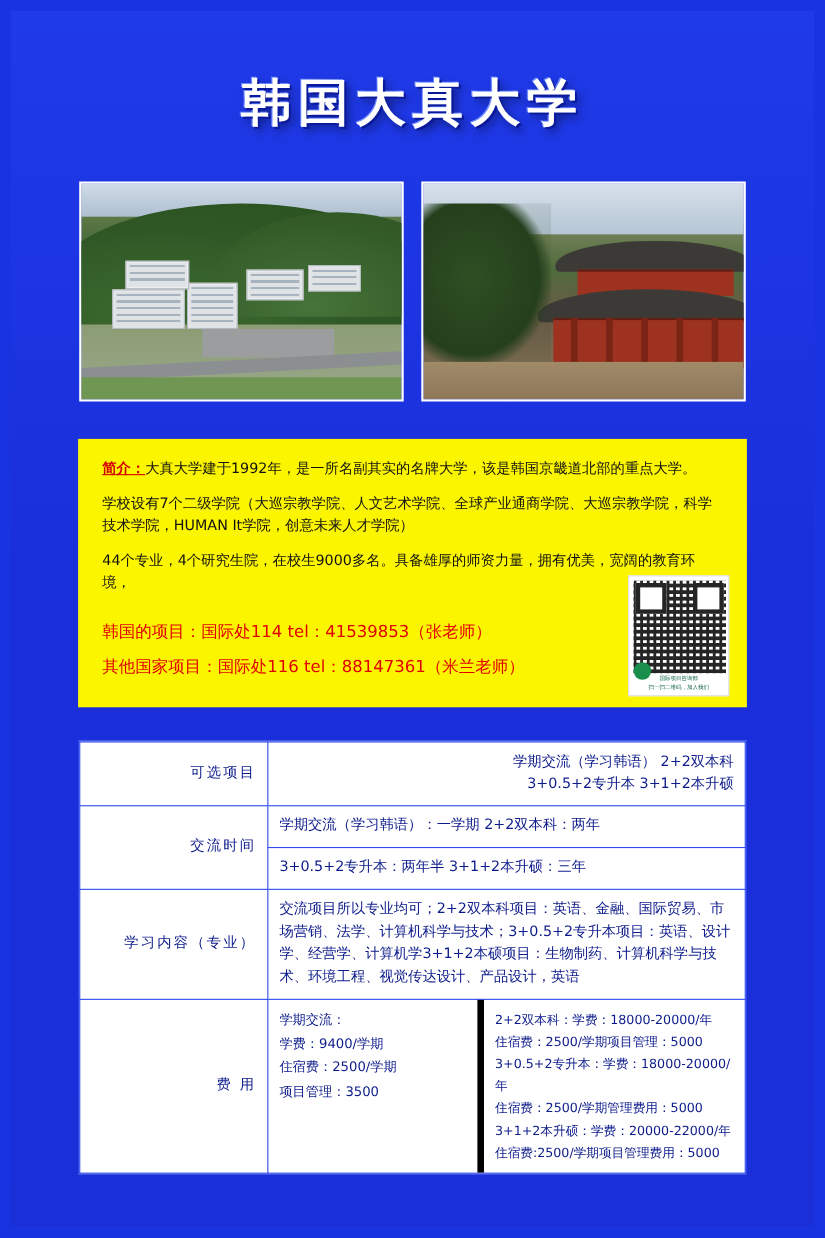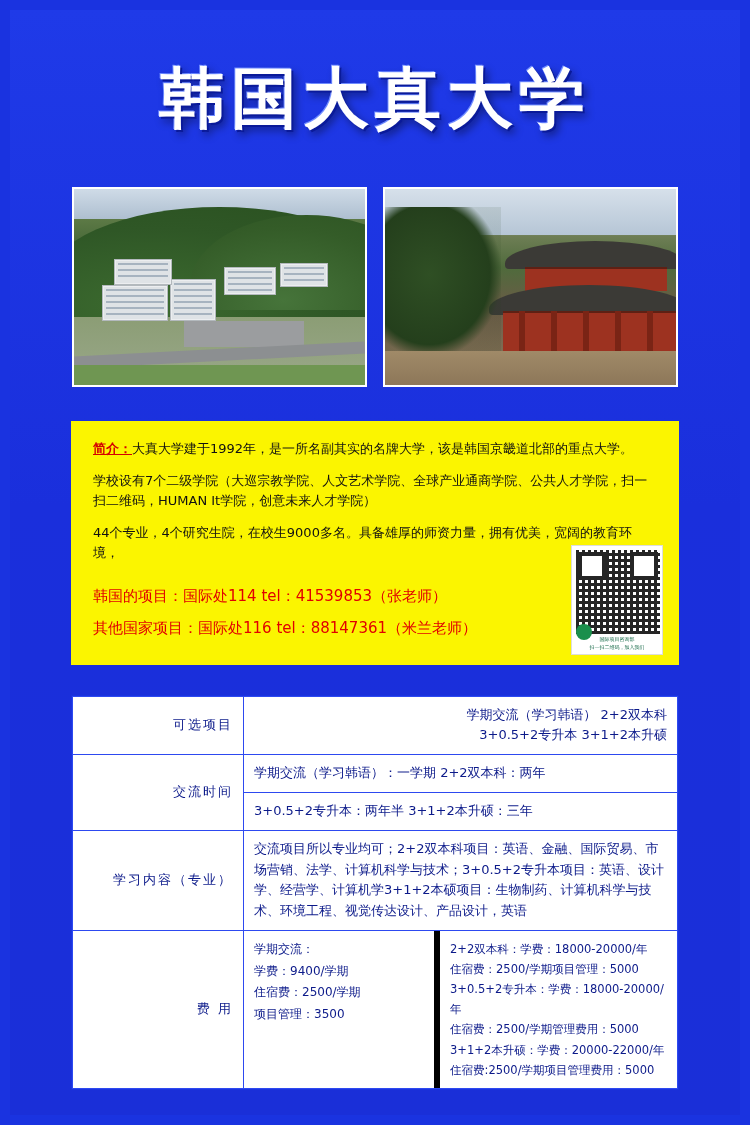--- a/index.html
+++ b/index.html
@@ -18,23 +18,23 @@
     position: absolute;
     inset: 0;
     background: #1a2fe2;
     background: linear-gradient(180deg, #1f3ae8 0%, #1a2fdc 45%, #1a2fd8 100%);
     border: 10px solid #1a33e0;
     box-sizing: border-box;
   }
   .title {
     text-align: center;
     color: #ffffff;
-    font-family: Liberation Mono, monospace;
+    font-family: Liberation Sans, sans-serif;
     font-weight: bold;
-    font-size: 66px;
+    font-size: 46px;
     letter-spacing: 6px;
     padding-top: 58px;
     text-shadow:
       2px 2px 0 #0a1a9a,
       -1px -1px 0 #6f8bff,
       4px 5px 9px rgba(0,0,0,0.45);
     line-height: 1.1;
   }
 
   
@@ -279,21 +279,21 @@
       <div class="palace-col" style="left:198px; top:122px; height:44px;"></div>
       <div class="palace-col" style="left:230px; top:122px; height:44px;"></div>
       <div class="palace-col" style="left:262px; top:122px; height:44px;"></div>
       <div class="palace-tree"></div>
       <div class="palace-ground"></div>
     </div>
   </div>
 
   <div class="infobox">
     <p><span class="lead">简介：</span><span>大真大学建于1992年，是一所名副其实的名牌大学，该是韩国京畿道北部的重点大学。</span></p>
-    <p>学校设有7个二级学院（大巡宗教学院、人文艺术学院、全球产业通商学院、公共人才学院，扫一扫二维码，HUMAN It学院，创意未来人才学院）</p>
+    <p>学校设有7个二级学院（大巡宗教学院、人文艺术学院、全球产业通商学院、大巡宗教学院，科学技术学院，HUMAN It学院，创意未来人才学院）</p>
     <p>44个专业，4个研究生院，在校生9000多名。具备雄厚的师资力量，拥有优美，宽阔的教育环境，</p>
 
     <div class="contact">
       <p>韩国的项目：国际处114    tel：41539853（张老师）</p>
       <p>其他国家项目：国际处116    tel：88147361（米兰老师）</p>
     </div>
 
     <div class="qr">
       <div class="qr-code"></div>
       <div class="qr-logo"></div>

